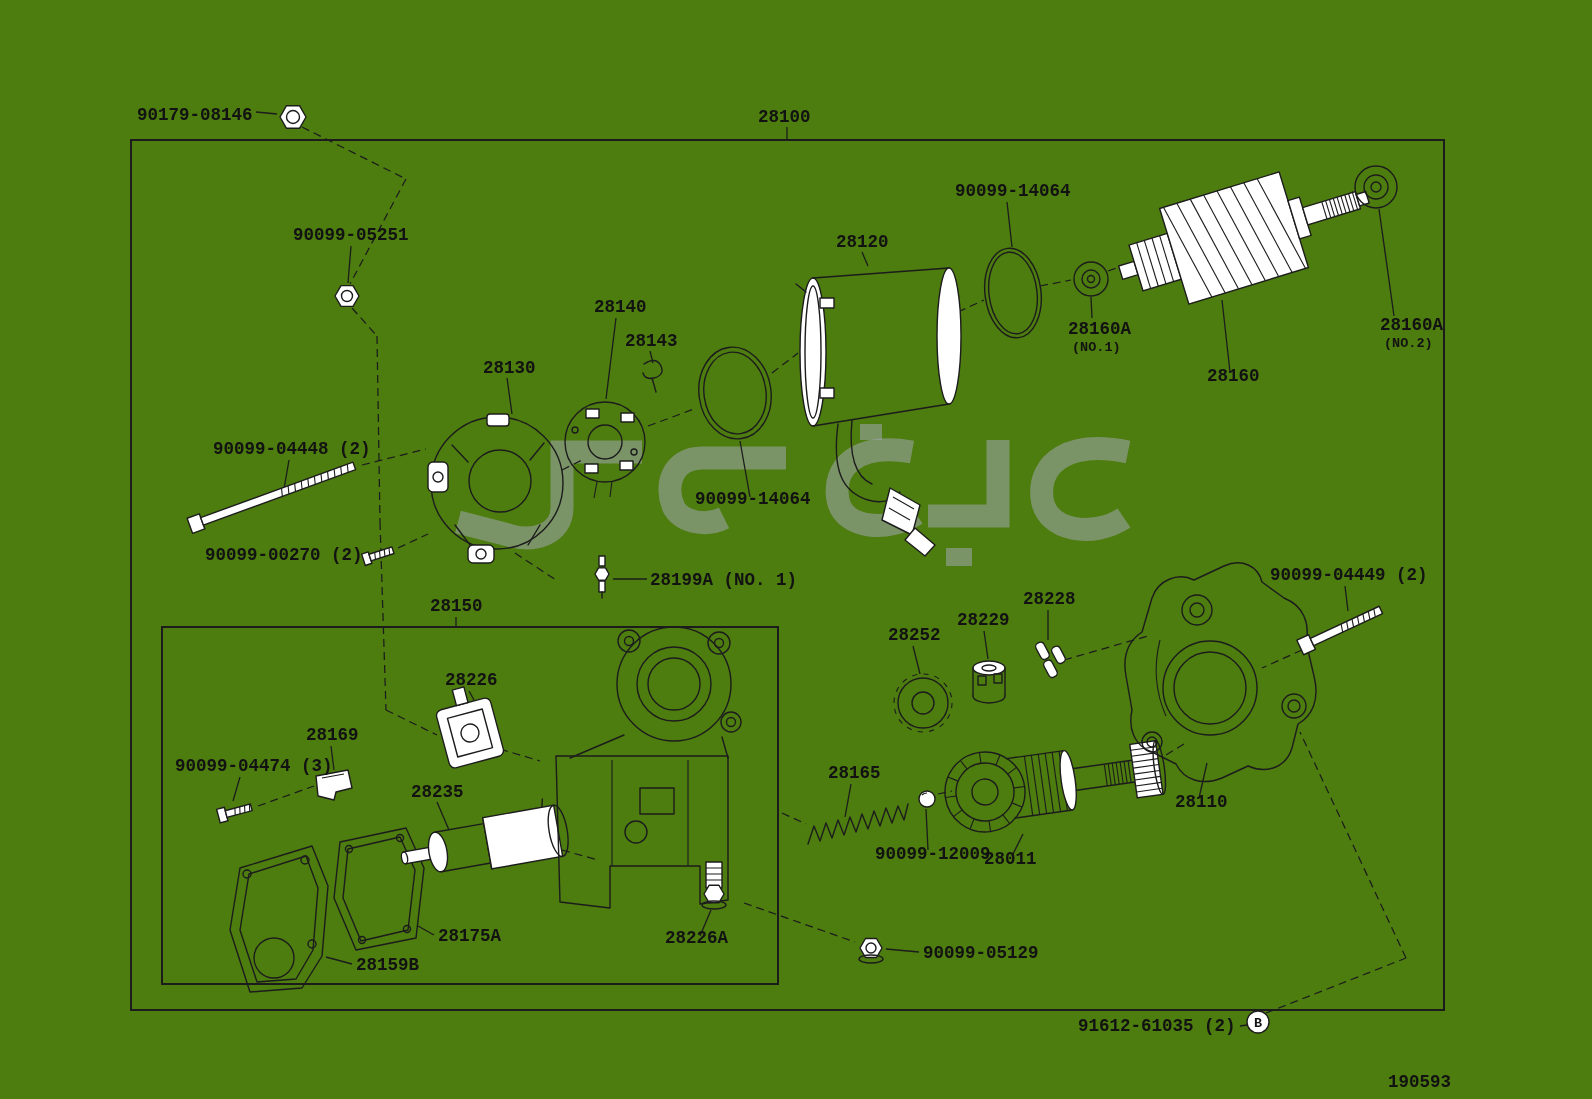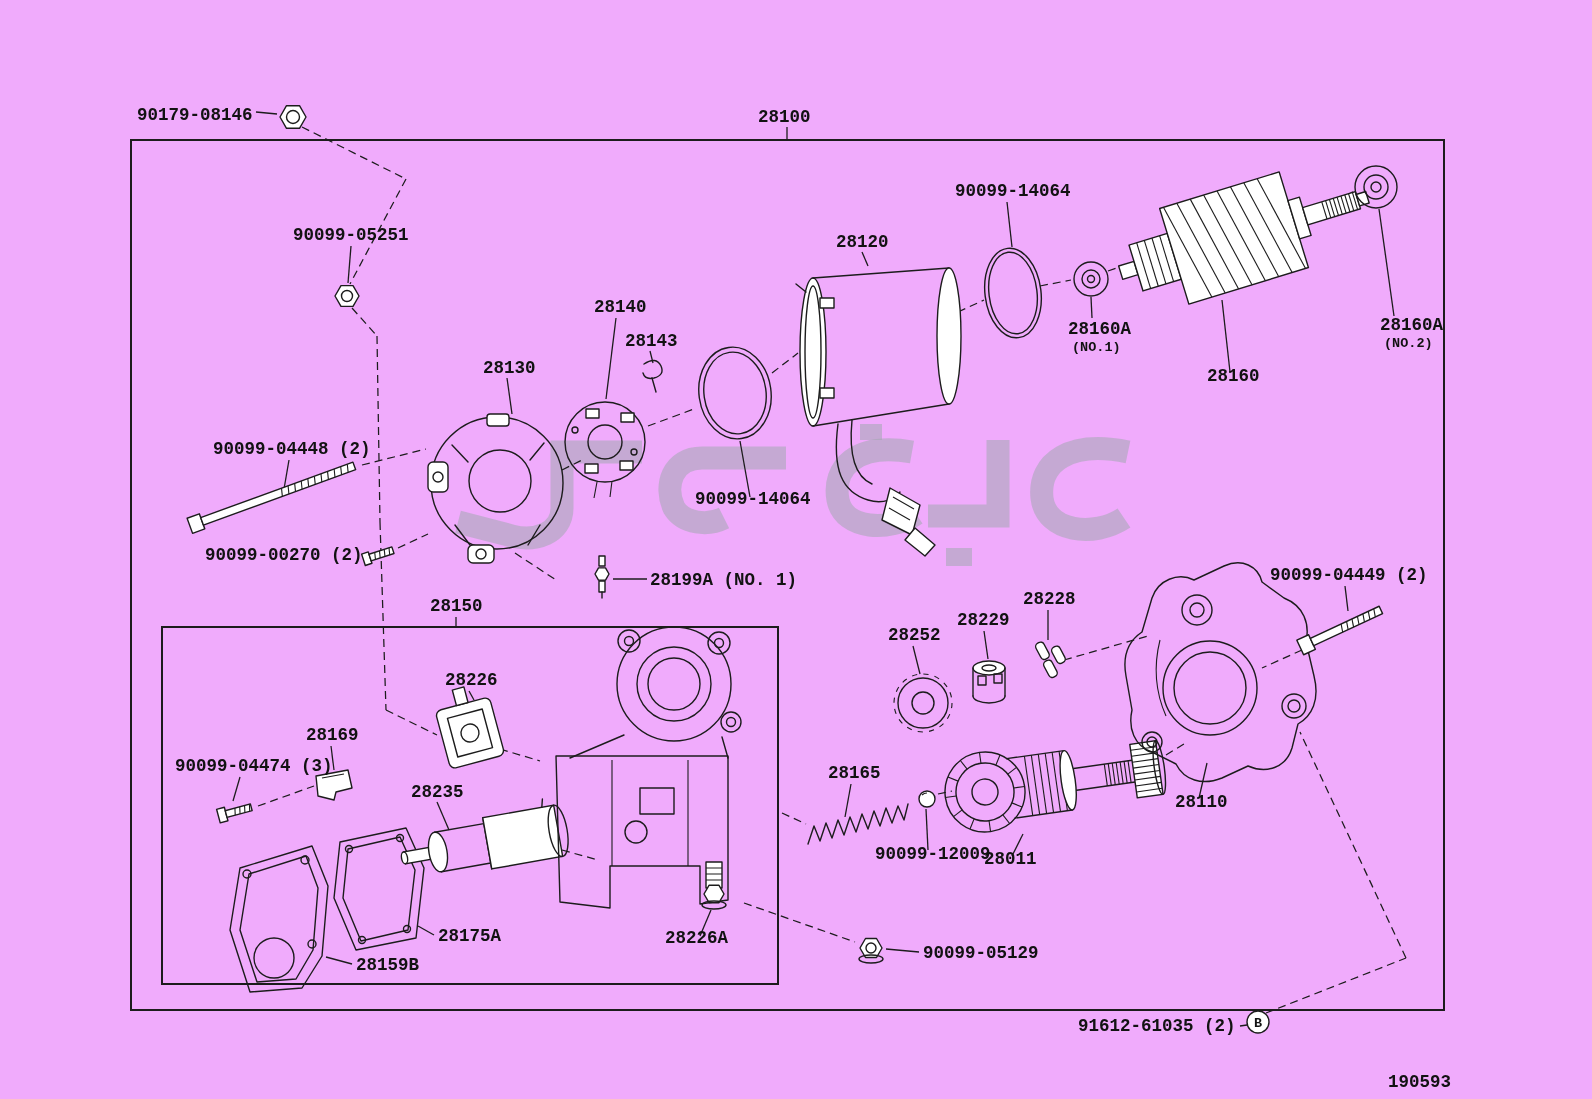--- a/index.html
+++ b/index.html
@@ -1,16 +1,16 @@
 <!DOCTYPE html>
 <html><head>
 <meta charset="utf-8">
 <style>
   html,body{margin:0;padding:0;background:#ffffff;}
-  .stage{position:relative;width:1592px;height:1099px;background:#f0abfc;overflow:hidden;}
+  .stage{position:relative;width:1592px;height:1099px;background:#4d7c0f;overflow:hidden;}
   svg{display:block}
   .ln{fill:none;stroke:#1c1c1c;stroke-width:1.4;stroke-linecap:round;stroke-linejoin:round}
   .fw{fill:#ffffff;stroke:#1c1c1c;stroke-width:1.4;stroke-linejoin:round}
   .thin{fill:none;stroke:#1c1c1c;stroke-width:1.1}
   .dash{fill:none;stroke:#1c1c1c;stroke-width:1.25;stroke-dasharray:8 5}
   .lead{fill:none;stroke:#1c1c1c;stroke-width:1.3}
   .border{fill:none;stroke:#1c1c1c;stroke-width:2}
   .lbl{font-family:"Liberation Mono","DejaVu Sans Mono",monospace;font-size:17.5px;font-weight:700;fill:#121212}
   .lbl-sm{font-family:"Liberation Mono","DejaVu Sans Mono",monospace;font-size:13.5px;font-weight:700;fill:#121212}
   .wm{fill:none;stroke:#a3a8b0;stroke-width:23;stroke-linecap:butt;stroke-linejoin:miter;opacity:.55}

